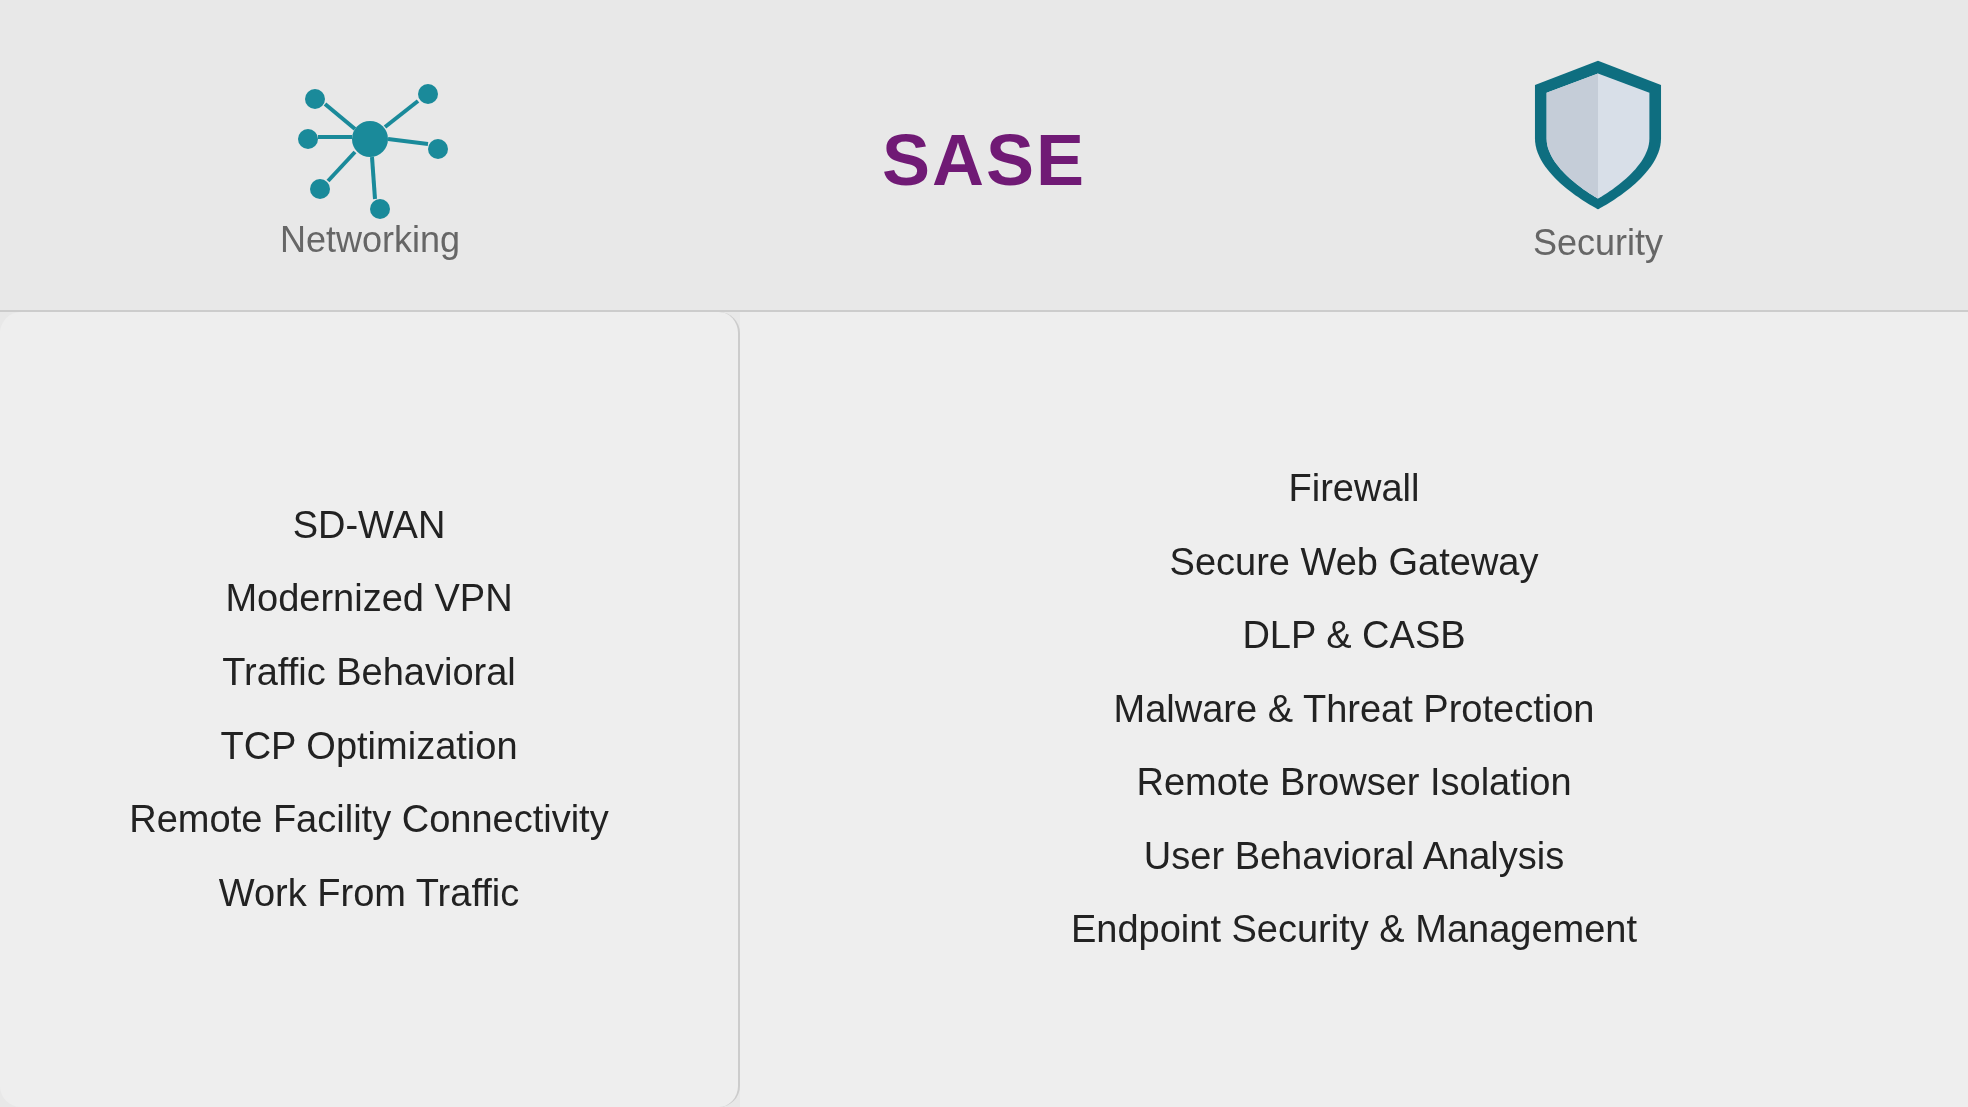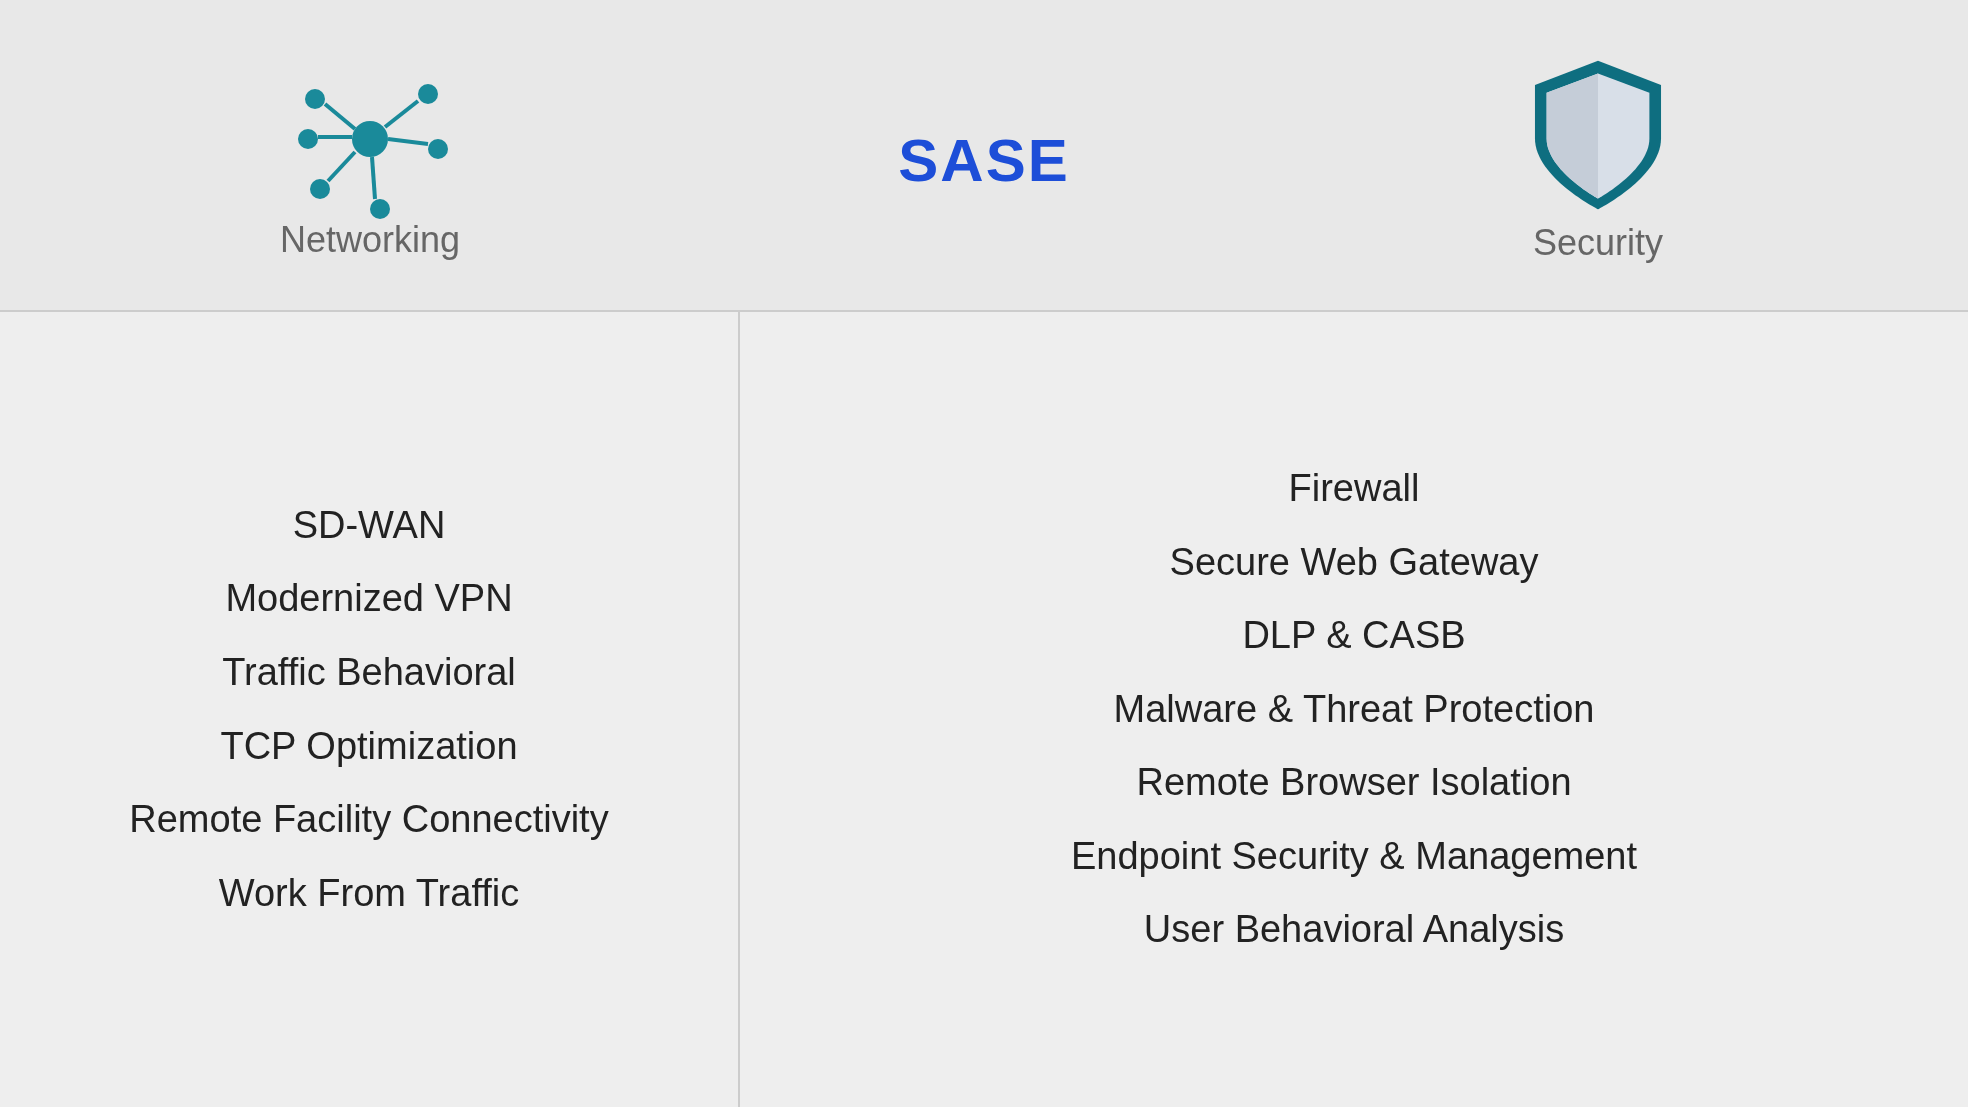--- a/index.html
+++ b/index.html
@@ -45,23 +45,23 @@
 
     .security-column {
       display: flex;
       flex-direction: column;
       align-items: center;
       width: 740px;
       gap: 6px;
     }
 
     .sase-title {
-      font-size: 60px;
+      font-size: 72px;
       font-weight: 900;
-      color: #1d4ed8;
+      color: #701a75;
       letter-spacing: 2px;
     }
 
     .icon-label {
       font-size: 36px;
       color: #666666;
       font-weight: 400;
     }
 
     
@@ -84,20 +84,21 @@
 
     .networking-list {
       flex: 0 0 740px;
       background-color: #eeeeee;
       display: flex;
       flex-direction: column;
       align-items: center;
       justify-content: center;
       padding: 40px 60px;
       border-right: 2px solid #cccccc;
+      border-radius: 21px;
     }
 
     .security-list {
       flex: 1;
       background-color: #eeeeee;
       display: flex;
       flex-direction: column;
       align-items: center;
       justify-content: center;
       padding: 52px 60px;
@@ -168,16 +169,16 @@
       <div class="list-item">TCP Optimization</div>
       <div class="list-item">Remote Facility Connectivity</div>
       <div class="list-item">Work From Traffic</div>
     </div>
   <div class="security-list" id="security-list">
   <div class="list-item">Firewall</div>
       <div class="list-item">Secure Web Gateway</div>
       <div class="list-item">DLP &amp; CASB</div>
       <div class="list-item">Malware &amp; Threat Protection</div>
       <div class="list-item">Remote Browser Isolation</div>
+      <div class="list-item">User Behavioral Analysis</div>
       <div class="list-item">Endpoint Security &amp; Management</div>
-      <div class="list-item">User Behavioral Analysis</div>
     </div>
 </div>
 
 </body></html>

